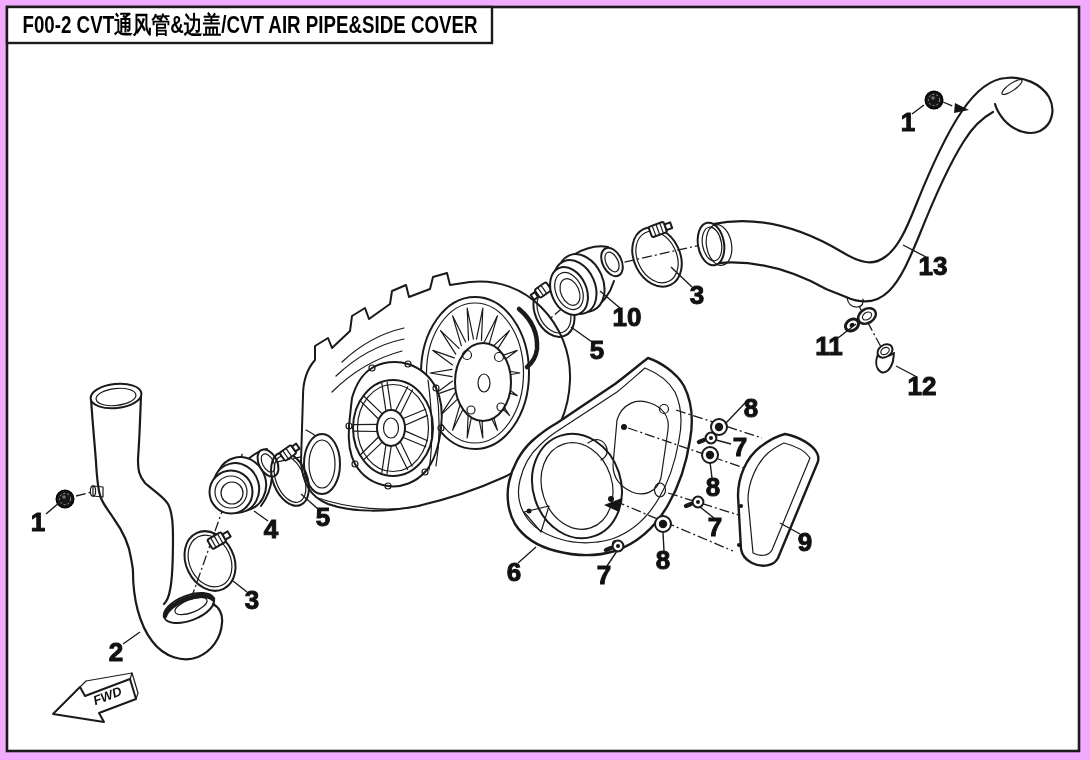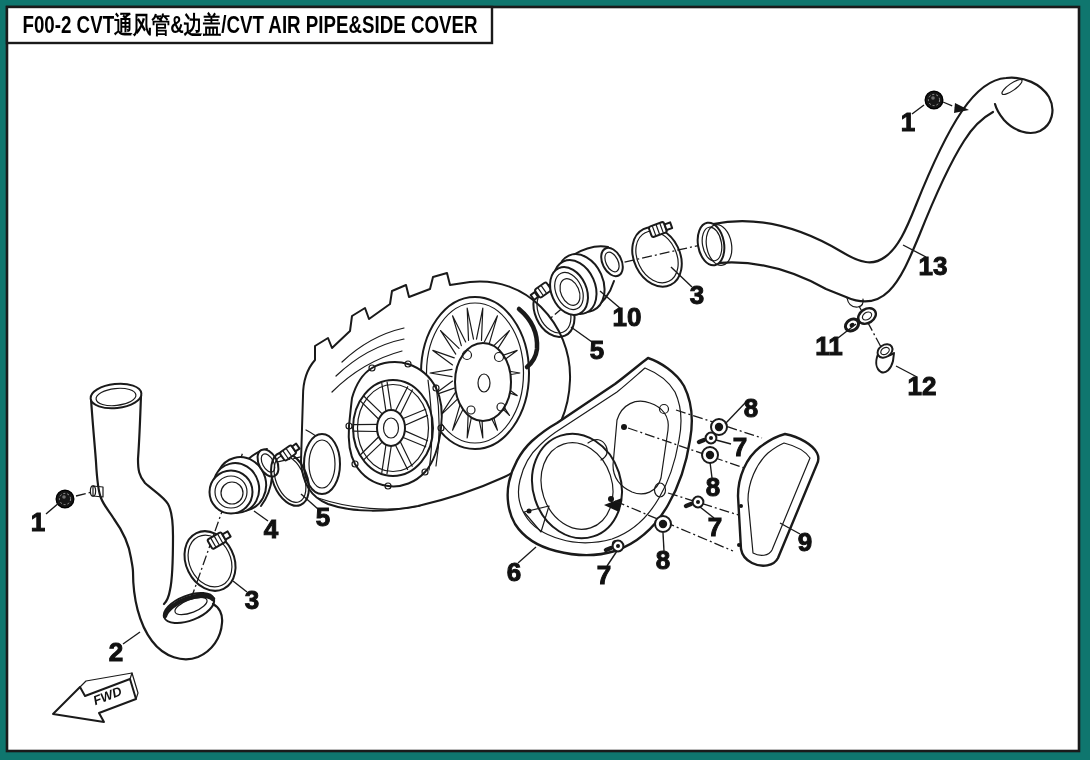--- a/index.html
+++ b/index.html
@@ -1,16 +1,16 @@
 <!DOCTYPE html>
 <html><head>
 <meta charset="utf-8">
 <style>
   html,body{margin:0;padding:0;background:#ffffff;}
-  .stage{position:relative;width:1090px;height:760px;background:#0f766e;overflow:hidden;}
+  .stage{position:relative;width:1090px;height:760px;background:#f0abfc;overflow:hidden;}
   svg{display:block;}
   .ol   {fill:#ffffff;stroke:#1a1a1a;stroke-width:2;stroke-linejoin:round;}
   .ol25 {fill:#ffffff;stroke:#1a1a1a;stroke-width:2.4;stroke-linejoin:round;}
   .ln   {fill:none;stroke:#1a1a1a;stroke-width:2;stroke-linecap:round;stroke-linejoin:round;}
   .ln22 {fill:none;stroke:#1a1a1a;stroke-width:2.2;stroke-linecap:round;stroke-linejoin:round;}
   .thin {fill:none;stroke:#1a1a1a;stroke-width:1.2;stroke-linecap:round;stroke-linejoin:round;vector-effect:non-scaling-stroke;}
   .thick{fill:none;stroke:#1a1a1a;stroke-width:4.5;stroke-linecap:round;}
   .dk   {fill:#141414;stroke:none;}
   .dash {fill:none;stroke:#1a1a1a;stroke-width:1.3;stroke-dasharray:10 3 2 3;}
   .leader{stroke:#1a1a1a;stroke-width:1.4;}

